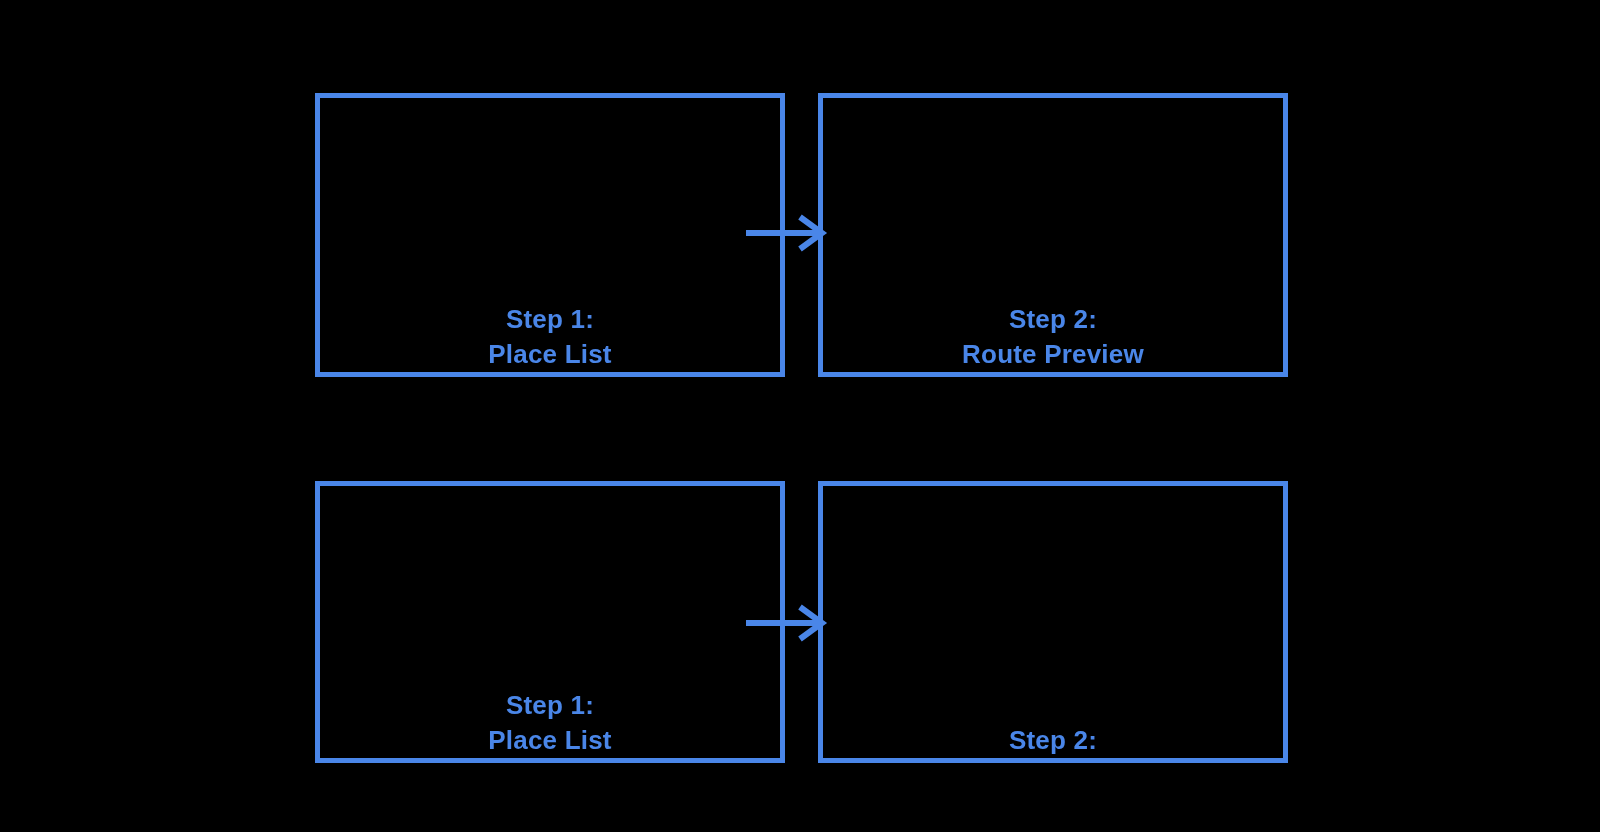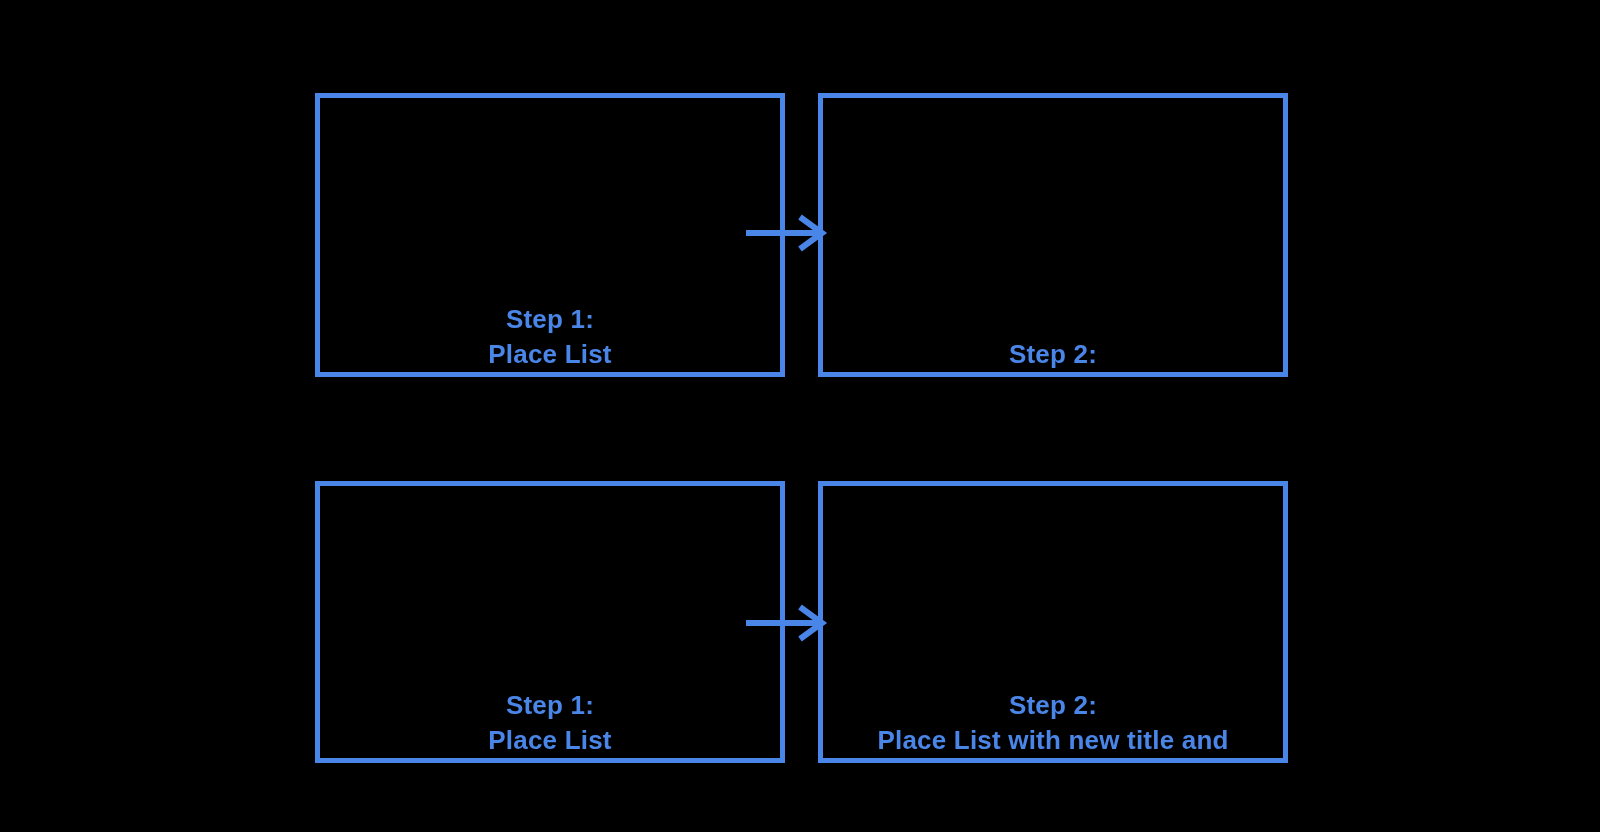--- a/index.html
+++ b/index.html
@@ -63,35 +63,35 @@
   </div>
 
   <svg class="arrow arrow-top" viewBox="0 0 88 46" aria-hidden="true">
     <line x1="6" y1="23" x2="80" y2="23"></line>
     <polyline points="60,7 82,23 60,39"></polyline>
   </svg>
 
   <div class="flow-box box-top-right">
     <div class="box-label">
       <div>Step 2:</div>
+      <div>Route Preview</div>
     </div>
   </div>
 
   <div class="flow-box box-bottom-left">
     <div class="box-label">
       <div>Step 1:</div>
       <div>Place List</div>
     </div>
   </div>
 
   <svg class="arrow arrow-bottom" viewBox="0 0 88 46" aria-hidden="true">
     <line x1="6" y1="23" x2="80" y2="23"></line>
     <polyline points="60,7 82,23 60,39"></polyline>
   </svg>
 
   <div class="flow-box box-bottom-right">
     <div class="box-label">
       <div>Step 2:</div>
-      <div>Place List with new title and</div>
     </div>
   </div>
 
 </div>
 
 </body></html>

